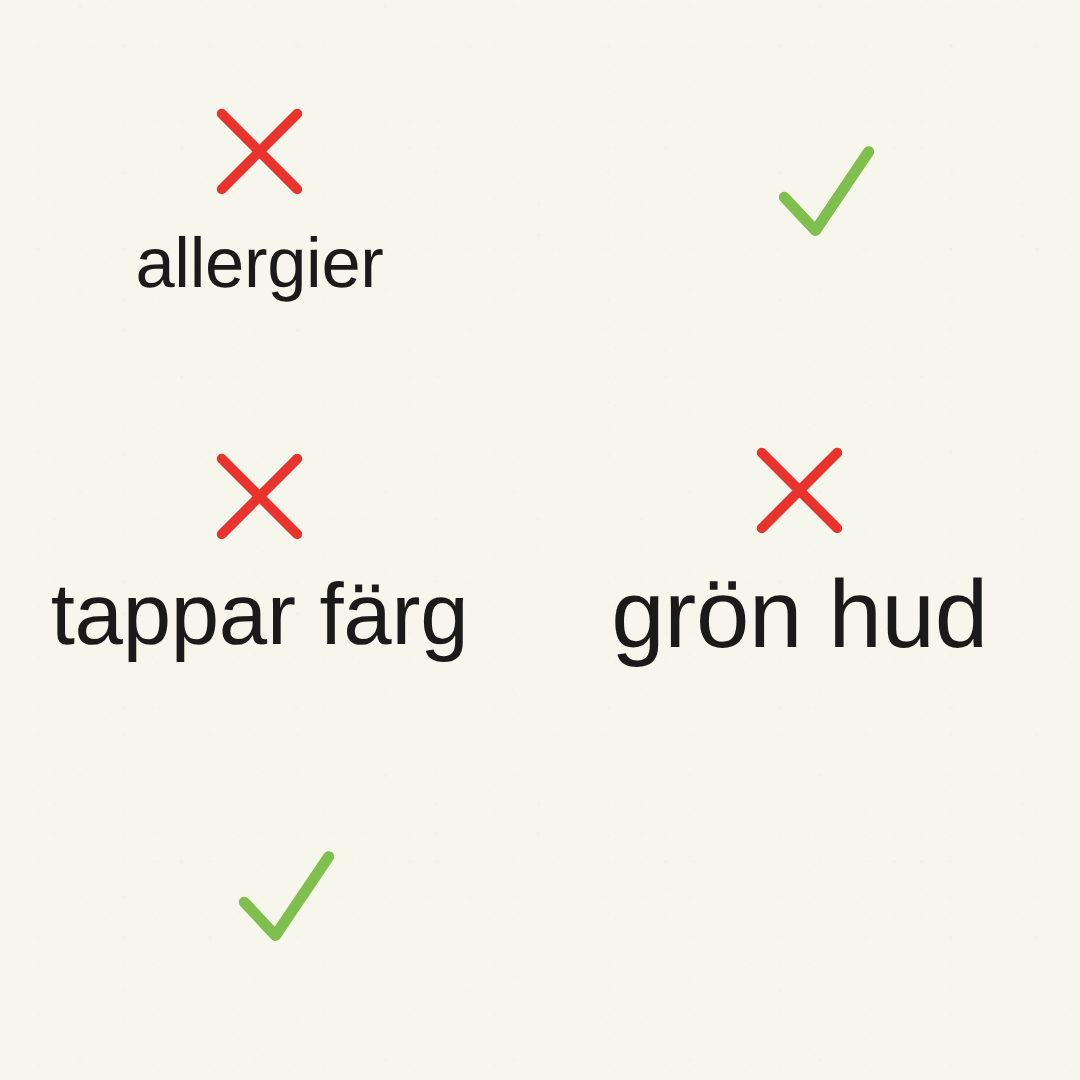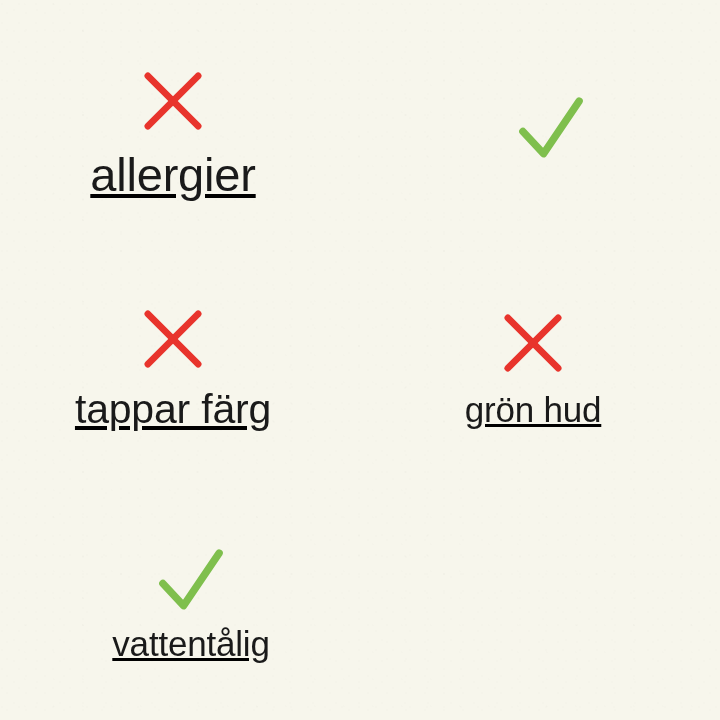--- a/index.html
+++ b/index.html
@@ -40,21 +40,20 @@
   .grid {
     position: relative;
     z-index: 1;
     display: grid;
     grid-template-columns: 1fr 1fr;
     grid-template-rows: 1fr 1fr 1fr;
     width: 100%;
     height: 100%;
     padding-top: 14px;
     box-sizing: border-box;
-    text-decoration: underline;
   }
 
   .cell {
     display: flex;
     flex-direction: column;
     align-items: center;
     justify-content: center;
   }
 
   .cell.col-left  { padding-right: 14px; }
@@ -72,22 +71,22 @@
     color: #1a1a1a;
     font-size: 47px;
     line-height: 1.05;
     font-weight: 400;
     letter-spacing: -0.2px;
     white-space: nowrap;
     text-align: center;
   }
 
   .r1 .label { font-size: 47px; }
-  .r2 .label { font-size: 41px; }
-  .r3 .label { font-size: 35px; }
+  .r2 .label { font-size: 58px; }
+  .r3 .label { font-size: 64px; }
 </style>
 </head>
 <body>
 
 <div id="comparison-board">
   <div class="grid">
 
     <div class="cell col-left r1">
       <svg class="mark cross" viewBox="0 0 100 100" aria-hidden="true">
         <line x1="16" y1="16" x2="84" y2="84" stroke="#e8342c" stroke-width="9" stroke-linecap="round"></line>
@@ -116,17 +115,16 @@
         <line x1="16" y1="16" x2="84" y2="84" stroke="#e8342c" stroke-width="9" stroke-linecap="round"></line>
         <line x1="84" y1="16" x2="16" y2="84" stroke="#e8342c" stroke-width="9" stroke-linecap="round"></line>
       </svg>
       <div class="label">grön hud</div>
     </div>
 
     <div class="cell col-right r3">
       <svg class="mark check" viewBox="0 0 100 100" aria-hidden="true">
         <polyline points="12,52 40,82 88,11" fill="none" stroke="#7fbf4d" stroke-width="10" stroke-linecap="round" stroke-linejoin="round"></polyline>
       </svg>
-      <div class="label">vattentålig</div>
     </div>
 
   </div>
 </div>
 
 </body></html>

